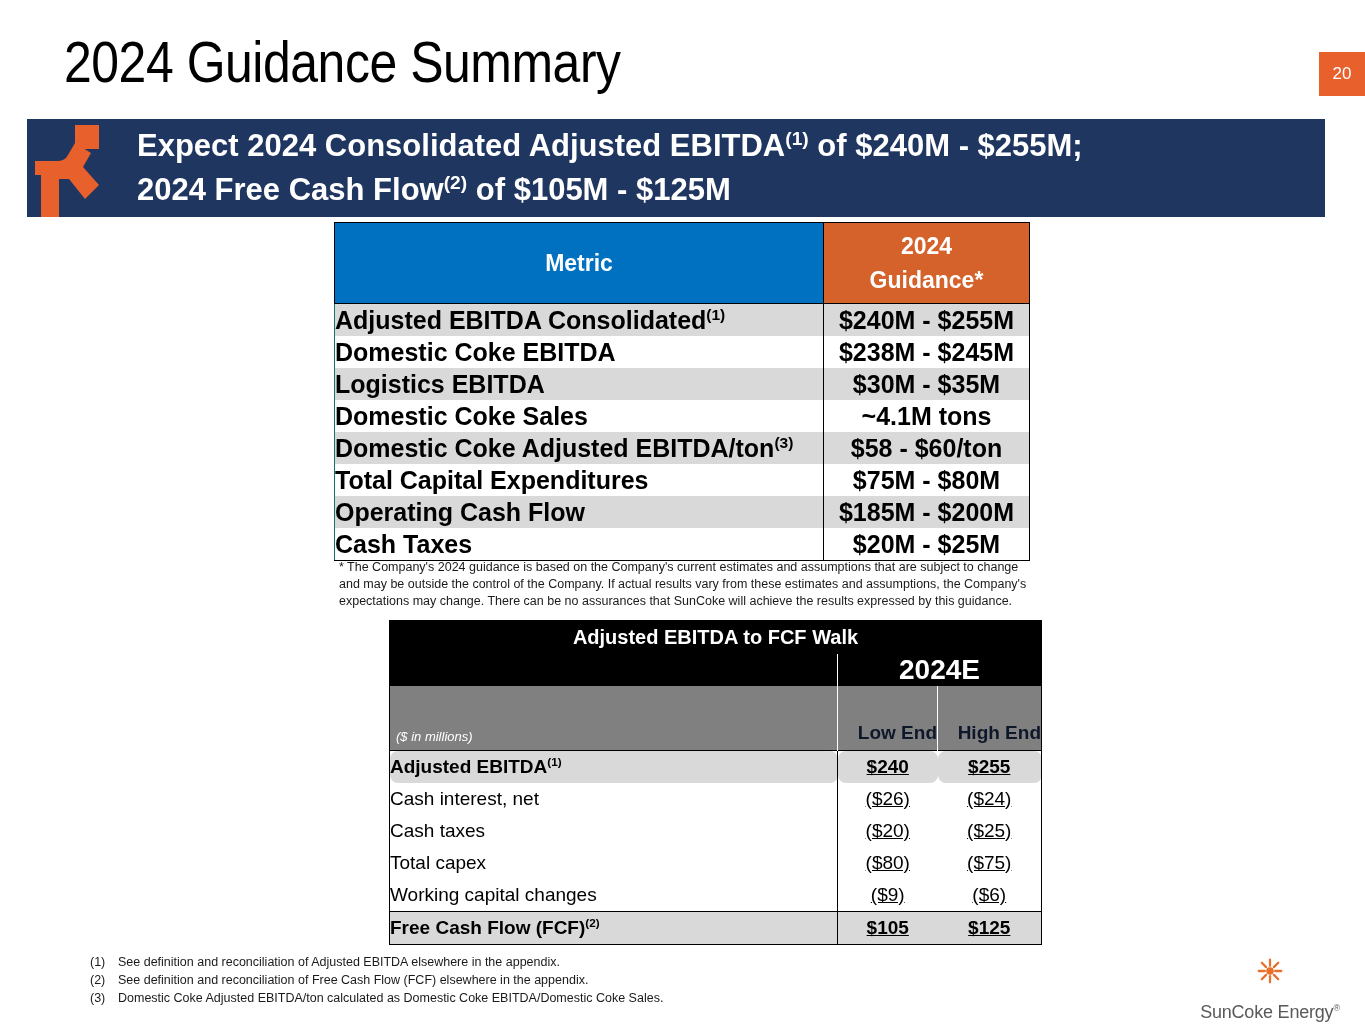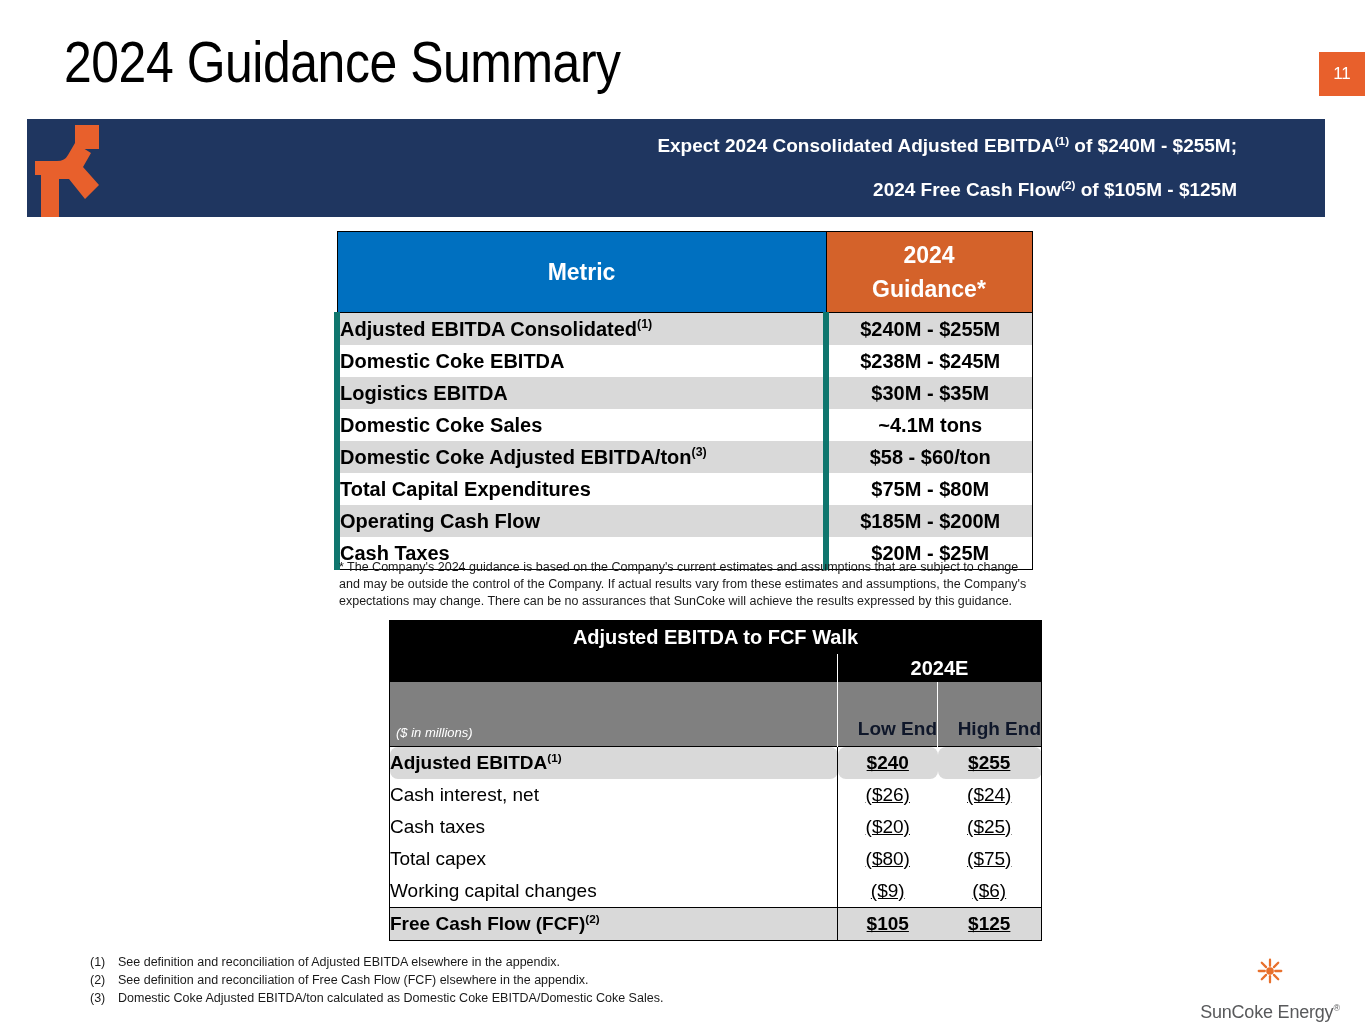--- a/index.html
+++ b/index.html
@@ -63,39 +63,38 @@
     height: 98px;
   }
   #banner-text {
     position: absolute;
     left: 110px;
     top: 0;
     width: 1100px;
     height: 98px;
     display: flex;
     flex-direction: column;
-    align-items: flex-end;
+    align-items: flex-start;
     justify-content: center;
     color: #ffffff;
-    font-size: 19px;
+    font-size: 31px;
     font-weight: bold;
     line-height: 44px;
     white-space: nowrap;
   }
   #banner-text sup { font-size: 0.62em; vertical-align: super; line-height: 0; }
 
   
   #guidance-table {
     position: absolute;
     left: 334px;
     top: 222px;
     width: 695px;
     border-collapse: collapse;
     table-layout: fixed;
-    margin-top: 9px;
   }
   #guidance-table td, #guidance-table th {
     padding: 0;
     margin: 0;
   }
   #guidance-table .col-metric { width: 489px; }
   #guidance-table .col-value  { width: 206px; }
 
   .gt-head-metric {
     background: #0070C0;
@@ -113,24 +112,24 @@
     font-size: 23px;
     font-weight: bold;
     text-align: center;
     height: 80px;
     vertical-align: middle;
     border: 1px solid #000000;
     line-height: 34px;
   }
   .gt-row td {
     height: 32px;
-    font-size: 20px;
+    font-size: 25px;
     font-weight: bold;
     color: #000000;
-    border-left: 6px solid #0f766e;
+    border-left: 1px solid #0f766e;
     border-right: 1px solid #000000;
   }
   .gt-row:last-child td { border-bottom: 1px solid #000000; }
   .gt-row td.metric { padding-left: 16px; text-align: left; }
   .gt-row td.value  { text-align: center; }
   .gt-row.shade td { background: #D9D9D9; }
   .gt-row.plain td { background: #ffffff; }
   .gt-row sup { font-size: 0.62em; vertical-align: super; line-height: 0; }
 
   
@@ -170,21 +169,21 @@
     border: 1px solid #000000;
   }
   .fcf-blank-black {
     background: #000000;
     border-left: 1px solid #000000;
     height: 28px;
   }
   .fcf-year {
     background: #000000;
     color: #ffffff;
-    font-size: 20px;
+    font-size: 28px;
     font-weight: bold;
     text-align: center;
     height: 28px;
     border-left: 1px solid #ffffff;
     border-right: 1px solid #000000;
   }
   .fcf-units {
     background: #808080;
     color: #ffffff;
     font-size: 13px;
@@ -253,21 +252,21 @@
     margin-top: 14px;
     letter-spacing: -0.2px;
   }
   #suncoke-word sup { font-size: 0.5em; vertical-align: super; }
 </style>
 </head>
 <body>
 
 <div id="slide-title">2024 Guidance Summary</div>
 
-<div id="page-badge">11</div>
+<div id="page-badge">20</div>
 
 <div id="banner">
   <svg id="banner-logo" viewBox="0 0 86 98" xmlns="http://www.w3.org/2000/svg">
     <rect x="40" y="6" width="24" height="24" fill="#E8602C"></rect>
     <path d="M0 42 L22 42 Q30 42 33 36 L40 24 L56 34 L48 48 L64 66 L50 80 L34 60 L24 60 L24 98 L6 98 L6 56 L0 56 Z" fill="#E8602C"></path>
   </svg>
   <div id="banner-text">
     <div>
       <span>Expect 2024 Consolidated Adjusted EBITDA</span><sup>(1)</sup><span> of $240M - $255M;</span>
     </div>

